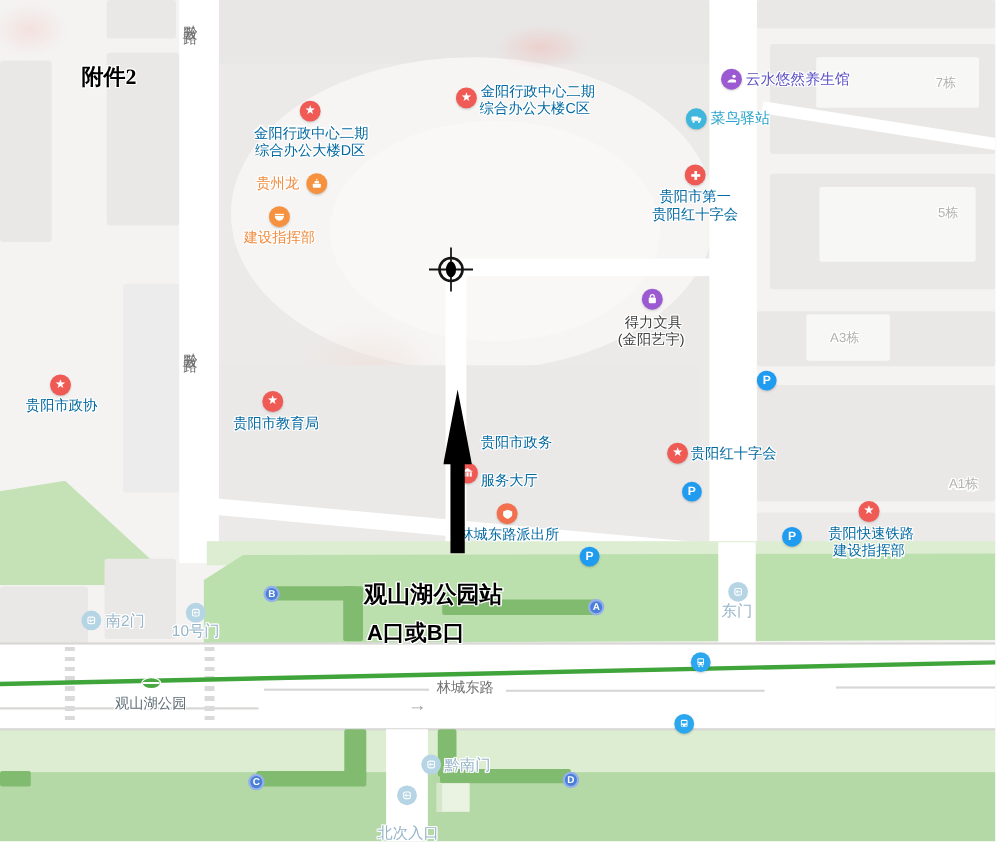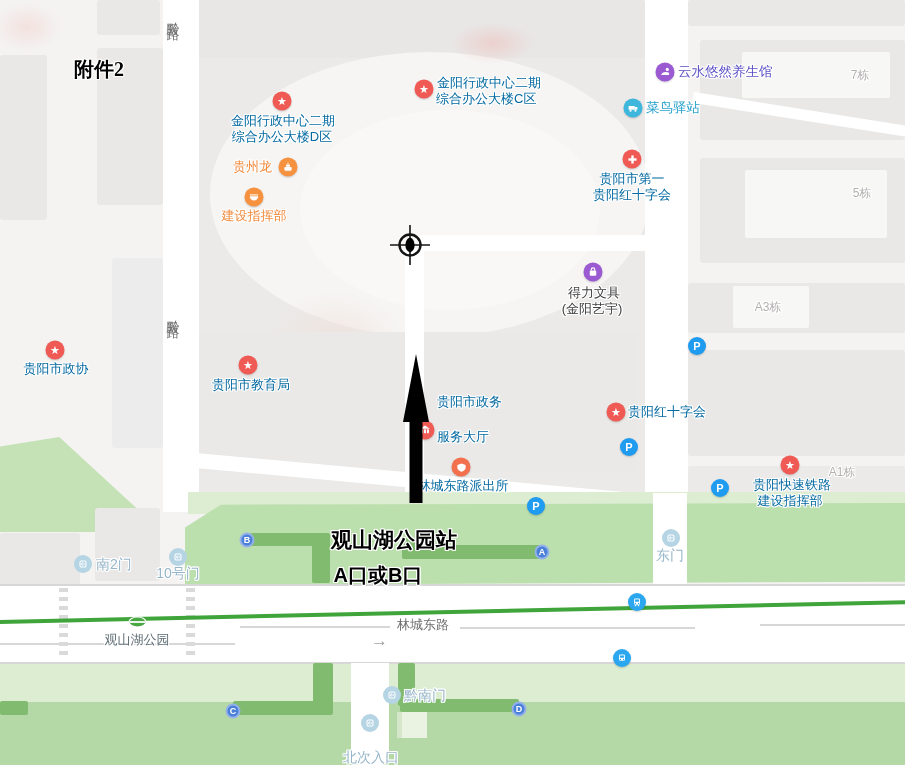--- a/index.html
+++ b/index.html
@@ -240,21 +240,21 @@
 
   <div class="poi c-red" style="left:790px;top:465px;">
       <span class="star">★</span>
     </div>
   <div class="lbl t-red ctr" style="left:792px;top:477px;">贵阳快速铁路</div>
   <div class="lbl t-red ctr" style="left:790px;top:493px;">建设指挥部</div>
 
   <div class="lbl t-gray ctr" style="left:860px;top:68px;">7栋</div>
   <div class="lbl t-gray ctr" style="left:862px;top:186px;">5栋</div>
   <div class="lbl t-gray ctr" style="left:768px;top:300px;">A3栋</div>
-  <div class="lbl t-gray ctr" style="left:842px;top:433px;margin-top:32px;">A1栋</div>
+  <div class="lbl t-gray ctr" style="left:876px;top:433px;">A1栋</div>
 
   <div class="poi c-blue" style="left:697px;top:346px;width:18px;height:18px;font-weight:bold;">
       <span>P</span>
     </div>
   <div class="poi c-blue" style="left:629px;top:447px;width:18px;height:18px;font-weight:bold;">
       <span>P</span>
     </div>
   <div class="poi c-blue" style="left:536px;top:506px;width:18px;height:18px;font-weight:bold;">
       <span>P</span>
     </div>

